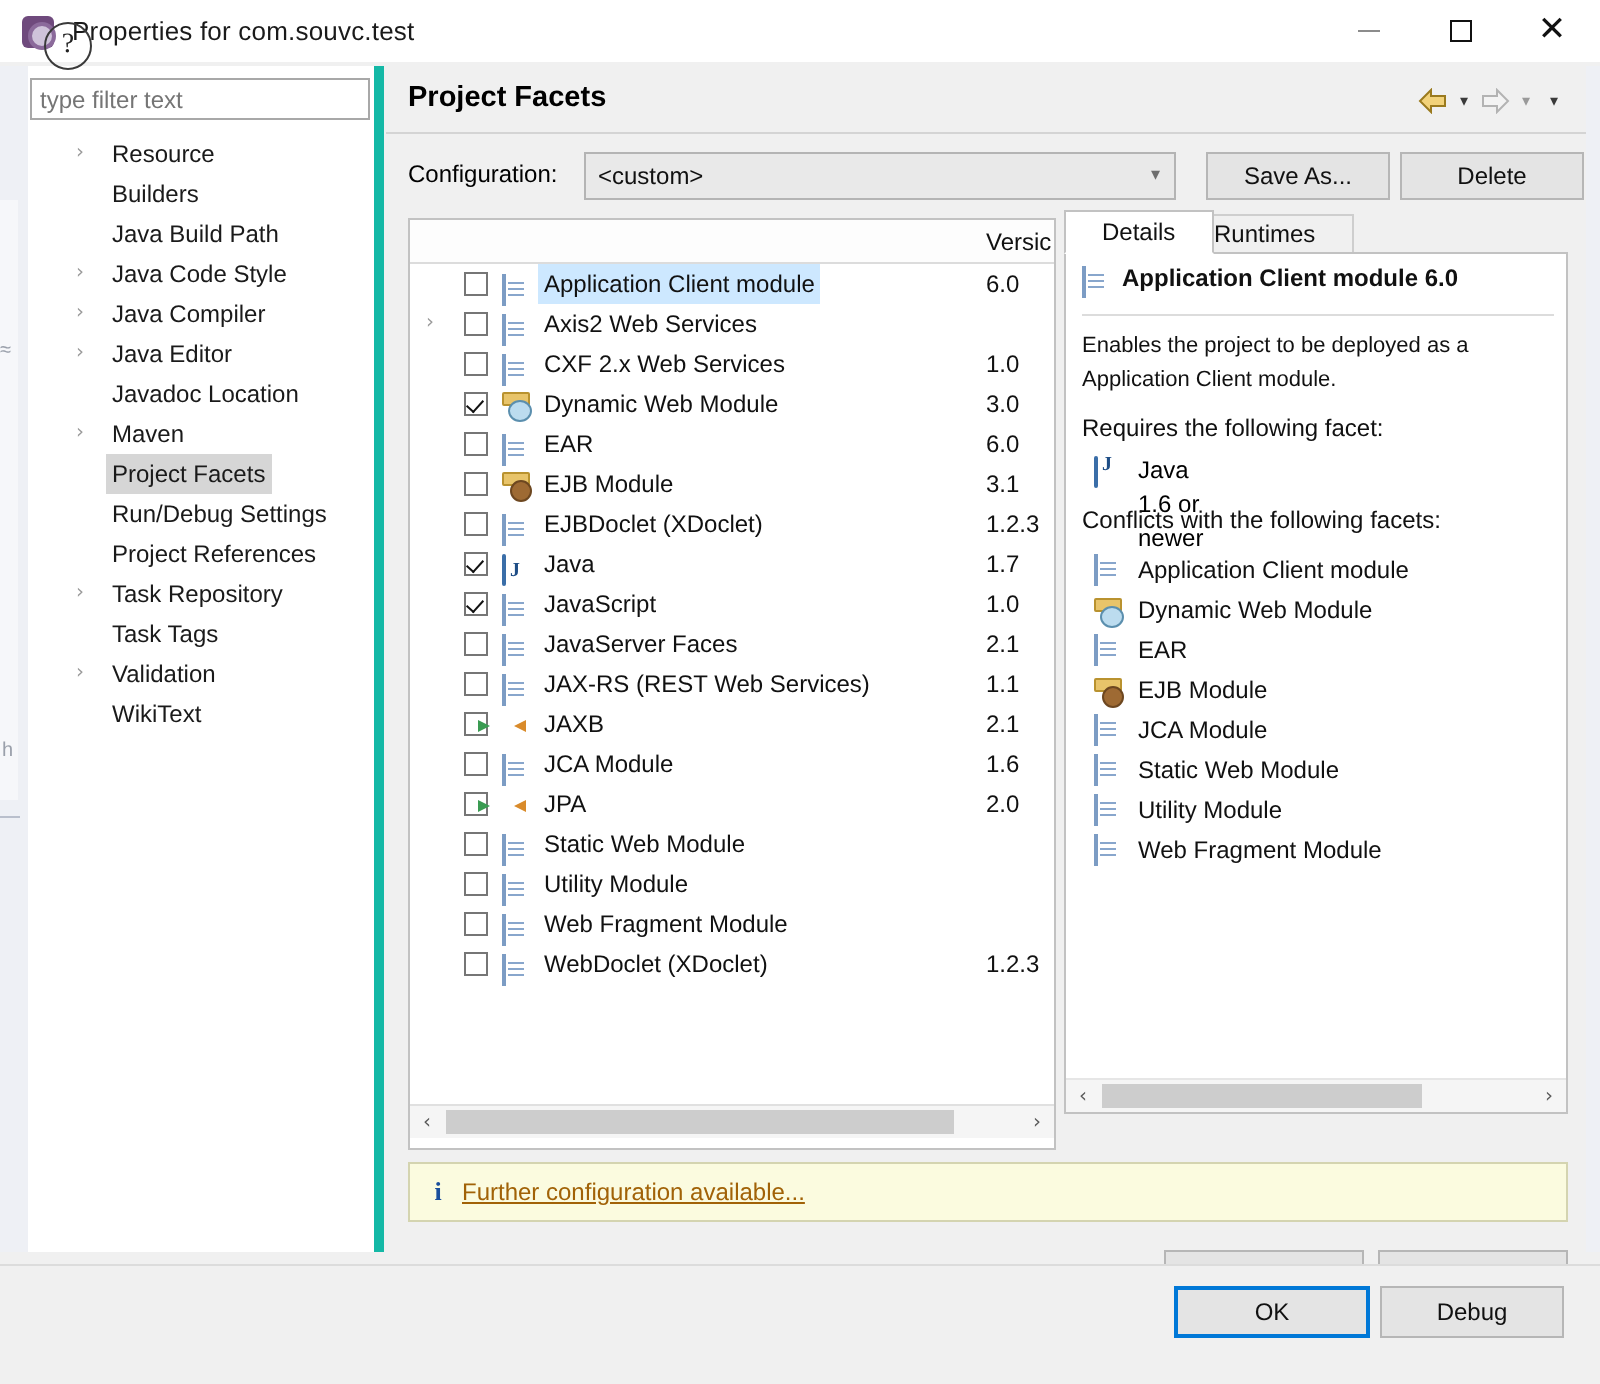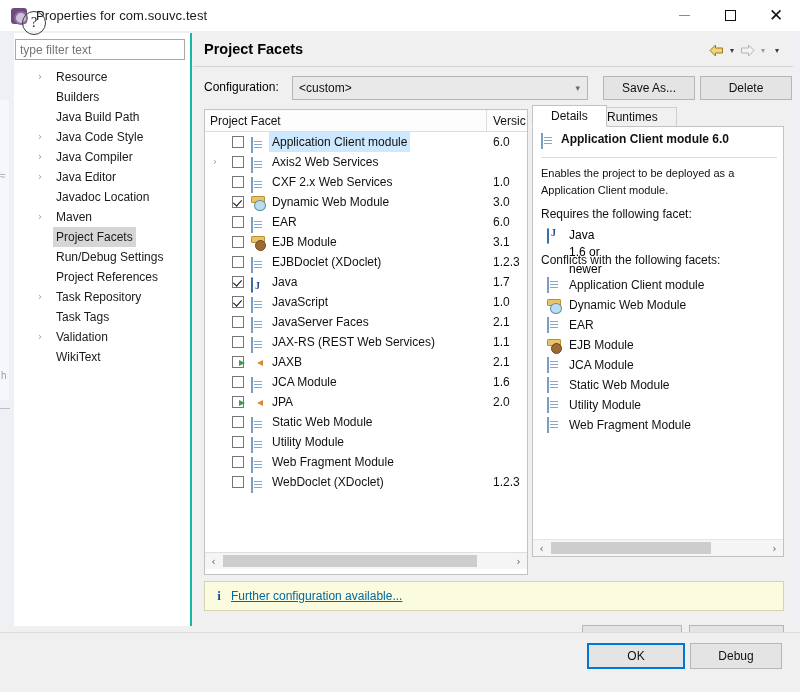--- a/index.html
+++ b/index.html
@@ -40,21 +40,21 @@
   #wb-min { right: 93px; }
   #wb-max { right: 47px; }
   #wb-close { right: 1px; }
   .glyph-min { width: 11px; height: 1px; background: #8c8c8c; }
   .glyph-max { width: 11px; height: 11px; border: 1.4px solid #111; }
   .glyph-close { font-size: 17px; line-height: 1; color: #111; font-family: "DejaVu Sans", sans-serif; }
 
   
   #leftpane {
     position: absolute; left: 14px; top: 33px; width: 178px; height: 593px;
-    background: #ffffff; border-right: 2px solid #14b8a6;
+    background: #ffffff; border-right: 5px solid #14b8a6;
   }
   #filter {
     position: absolute; left: 1px; top: 6px; width: 170px; height: 21px;
     border: 1px solid #a8a8a8; background: #fff; color: #a0a0a0;
     font-size: 12px; padding: 0 4px; line-height: 19px; outline: none;
     font-family: "Liberation Sans", sans-serif;
   }
   #tree { position: absolute; left: 0; top: 34px; width: 177px; }
   .tnode {
     position: relative; height: 20px; line-height: 20px; padding-left: 39px;
@@ -205,21 +205,21 @@
   
   #infobar {
     position: absolute; left: 11px; top: 548px; width: 580px; height: 30px;
     background: #fbfbdf; border: 1px solid #d4d4b0;
   }
   #info-i {
     position: absolute; left: 8px; top: 6px; width: 12px; height: 16px; color: #1a4f9c;
     font-size: 13px; font-weight: bold; font-family: "Liberation Serif", serif; text-align: center;
   }
   #info-link {
-    position: absolute; left: 26px; top: 7px; font-size: 12px; color: #0369a1;
+    position: absolute; left: 26px; top: 7px; font-size: 12px; color: #a16207;
     text-decoration: underline;
   }
 
   
   #btn-revert { position: absolute; left: 389px; top: 592px; width: 100px; height: 26px; }
   #btn-apply { position: absolute; left: 496px; top: 592px; width: 95px; height: 26px; }
 
   
   #footer { position: absolute; left: 0; top: 632px; width: 800px; height: 60px; background: #f0f0f0; }
   #footer-line { position: absolute; left: 0; top: 0; width: 800px; height: 1px; background: #dcdcdc; }
@@ -310,21 +310,20 @@
       <div id="cfg-combo">
         <span>&lt;custom&gt;</span>
         <span class="caret">▾</span>
       </div>
       <div class="pbtn" id="btn-saveas">Save As...</div>
       <div class="pbtn" id="btn-delete">Delete</div>
     </div>
 
     <div id="facet-panel">
       <div id="facet-head">
-        <div class="hcell" id="hc-facet">Project Facet</div>
         <div class="hcell" id="hc-version">Versic</div>
       </div>
       <div id="facet-rows">
           <div class="frow sel">
             <span class="fcheck"></span>
             <span class="ficon"><span class="ic-doc"></span></span>
             <span class="fname">Application Client module</span>
             <span class="fver">6.0</span>
           </div>
           <div class="frow">

